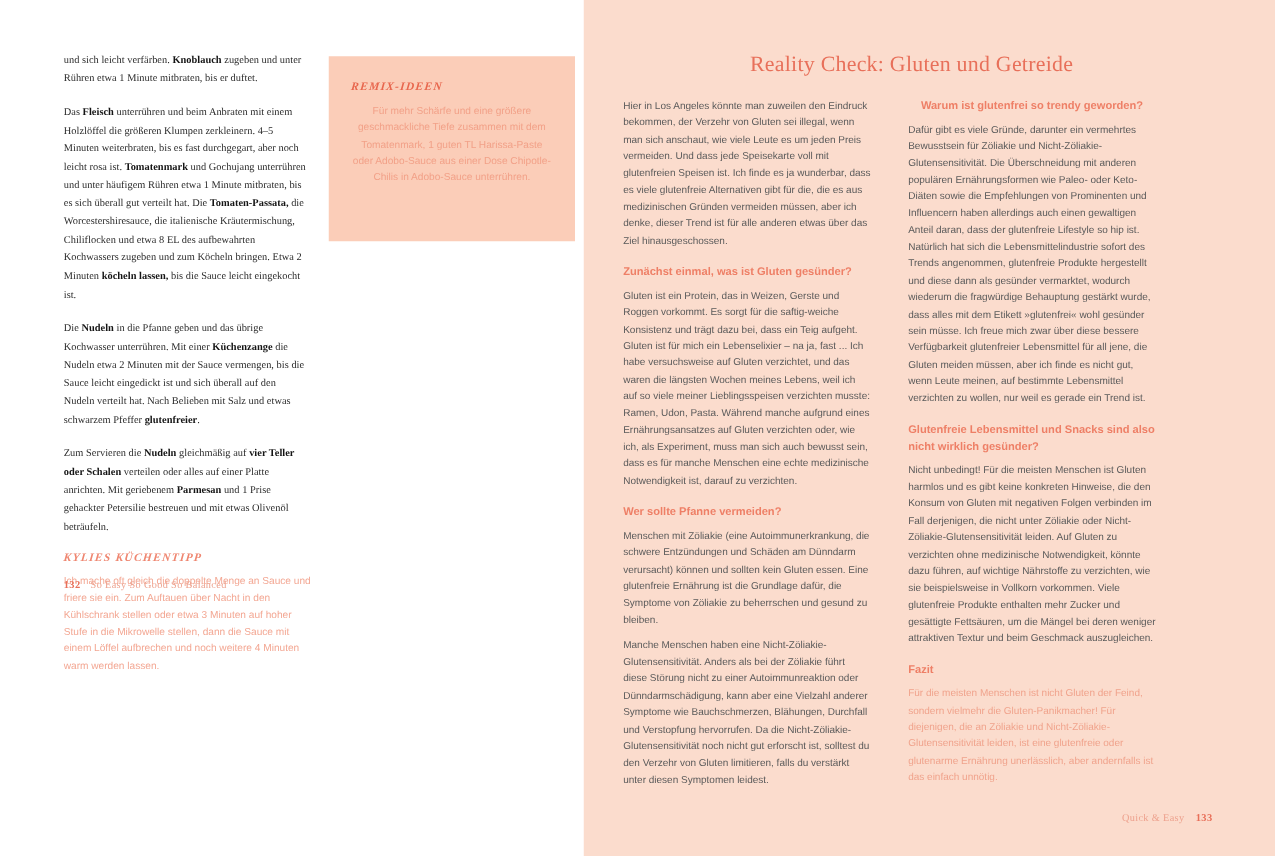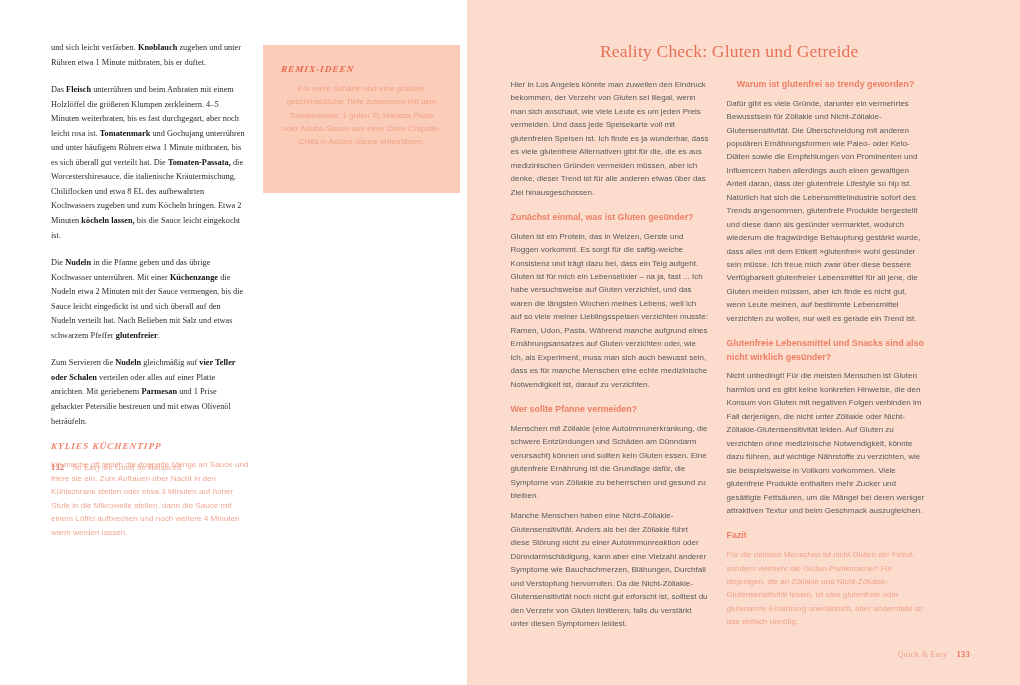--- a/index.html
+++ b/index.html
@@ -119,21 +119,21 @@
     letter-spacing: 0.2px;
     margin: 0;
     padding-right: 28px;
   }
 
   .art-col {
     position: absolute;
     top: 78px;
     width: 198px;
   }
-  #art-col-1 { left: 44px; }
+  #art-col-1 { left: 32px; }
   #art-col-2 { left: 260px; }
 
   .art-p {
     font-family: "Liberation Sans", sans-serif;
     font-size: 8.0px;
     line-height: 13.45px;
     color: #5a5a5a;
     margin: 0 0 12px 0;
   }
   .art-p.tight { margin-bottom: 7px; }

